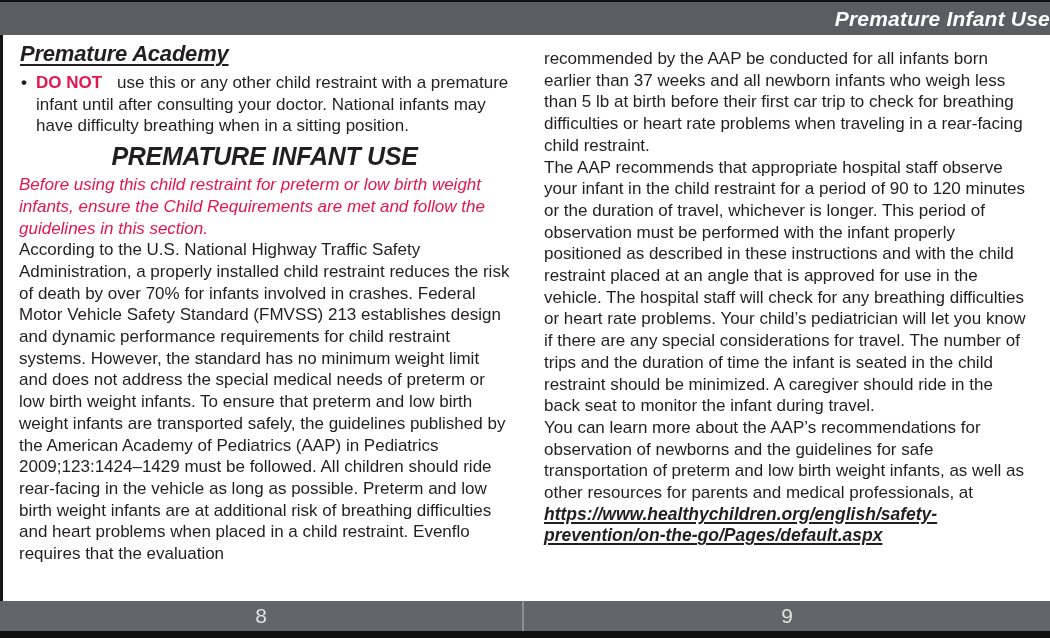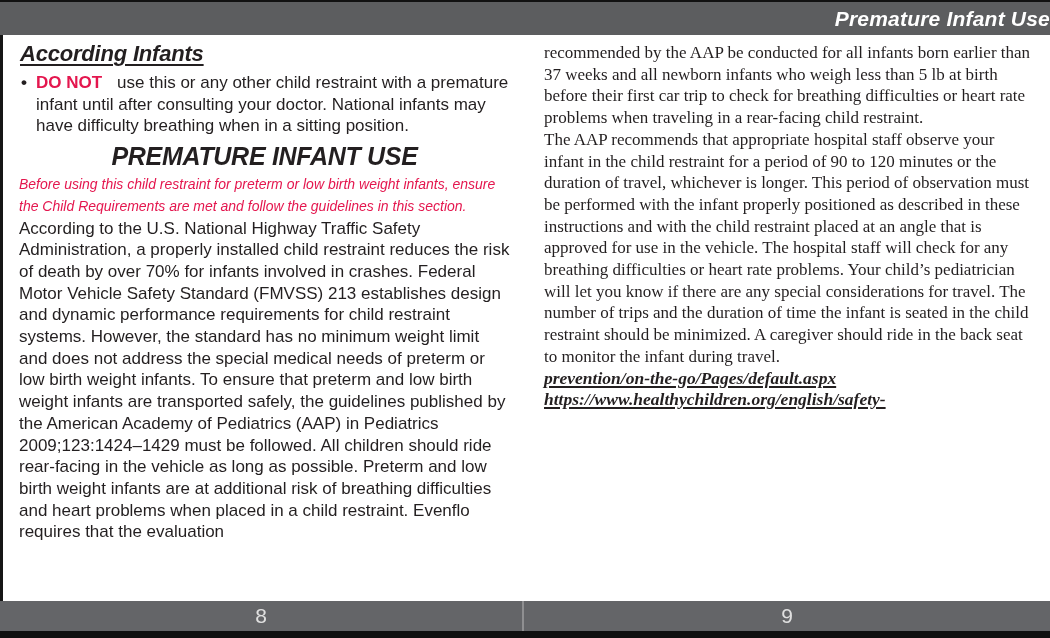--- a/index.html
+++ b/index.html
@@ -36,21 +36,21 @@
 
   .content {
     position: absolute; top: 35px; left: 0;
     width: 100%; height: 566px;
     background: #ffffff;
     border-left: 3px solid #151515;
     display: flex;
   }
   .col { height: 100%; overflow: hidden; }
   .col-left  { width: 522px; padding: 5px 15px 0 16px; }
-  .col-right { width: 525px; padding: 7px 17px 0 19px; font-family: Liberation Serif, serif; }
+  .col-right { width: 525px; padding: 13px 17px 0 19px; }
 
   .body-text { font-size: 17px; line-height: 21.7px; }
 
   .section-heading {
     font-size: 22px;
     font-weight: 700;
     font-style: italic;
     letter-spacing: -0.2px;
     text-decoration: underline;
     text-decoration-thickness: 2px;
@@ -80,21 +80,21 @@
     font-weight: 700;
     font-style: italic;
     letter-spacing: -0.3px;
     margin: 5px 0 3px 0;
     white-space: nowrap;
   }
 
   .notice {
     color: var(--accent-red, #e4164e);
     font-style: italic;
-    font-size: 14px;
+    font-size: 17px;
     line-height: 21.7px;
   }
 
   .paragraph { margin: 0; }
 
   .link {
     display: block;
     color: #231f20;
     font-weight: 700;
     font-style: italic;
@@ -130,40 +130,41 @@
 
 <div class="top-strip"></div>
 
 <div class="header">
   <span class="header-title">Premature Infant Use</span>
 </div>
 
 <div class="content">
 
   <div class="col col-left">
-    <div class="section-heading">According Infants</div>
+    <div class="section-heading">Premature Academy</div>
 
     <div class="bullet-row body-text">
       <span class="bullet-marker">•</span>
       <span class="bullet-body"><span class="donot">DO NOT</span><span>use this or any other child restraint with a premature infant until after consulting your doctor. National infants may have difficulty breathing when in a sitting position.</span></span>
     </div>
 
     <div class="main-heading">PREMATURE INFANT USE</div>
 
     <p class="notice paragraph">Before using this child restraint for preterm or low birth weight infants, ensure the Child Requirements are met and follow the guidelines in this section.</p>
 
     <p class="body-text paragraph">According to the U.S. National Highway Traffic Safety Administration, a properly installed child restraint reduces the risk of death by over 70% for infants involved in crashes. Federal Motor Vehicle Safety Standard (FMVSS) 213 establishes design and dynamic performance requirements for child restraint systems. However, the standard has no minimum weight limit and does not address the special medical needs of preterm or low birth weight infants. To ensure that preterm and low birth weight infants are transported safely, the guidelines published by the American Academy of Pediatrics (AAP) in Pediatrics 2009;123:1424–1429 must be followed. All children should ride rear-facing in the vehicle as long as possible. Preterm and low birth weight infants are at additional risk of breathing difficulties and heart problems when placed in a child restraint. Evenflo requires that the evaluation</p>
   </div>
 
   <div class="col col-right">
     <p class="body-text paragraph">recommended by the AAP be conducted for all infants born earlier than 37 weeks and all newborn infants who weigh less than 5 lb at birth before their first car trip to check for breathing difficulties or heart rate problems when traveling in a rear-facing child restraint.</p>
     <p class="body-text paragraph">The AAP recommends that appropriate hospital staff observe your infant in the child restraint for a period of 90 to 120 minutes or the duration of travel, whichever is longer. This period of observation must be performed with the infant properly positioned as described in these instructions and with the child restraint placed at an angle that is approved for use in the vehicle. The hospital staff will check for any breathing difficulties or heart rate problems. Your child’s pediatrician will let you know if there are any special considerations for travel. The number of trips and the duration of time the infant is seated in the child restraint should be minimized. A caregiver should ride in the back seat to monitor the infant during travel.</p>
+    <p class="body-text paragraph">You can learn more about the AAP’s recommendations for observation of newborns and the guidelines for safe transportation of preterm and low birth weight infants, as well as other resources for parents and medical professionals, at</p>
     <a class="link" href="#">
+      <span style="display:block">https://www.healthychildren.org/english/safety-</span>
       <span style="display:block">prevention/on-the-go/Pages/default.aspx</span>
-      <span style="display:block">https://www.healthychildren.org/english/safety-</span>
     </a>
   </div>
 
 </div>
 
 <div class="footer">
   <div class="footer-bar left">
     <span>8</span>
   </div>
   <div class="footer-bar right">

